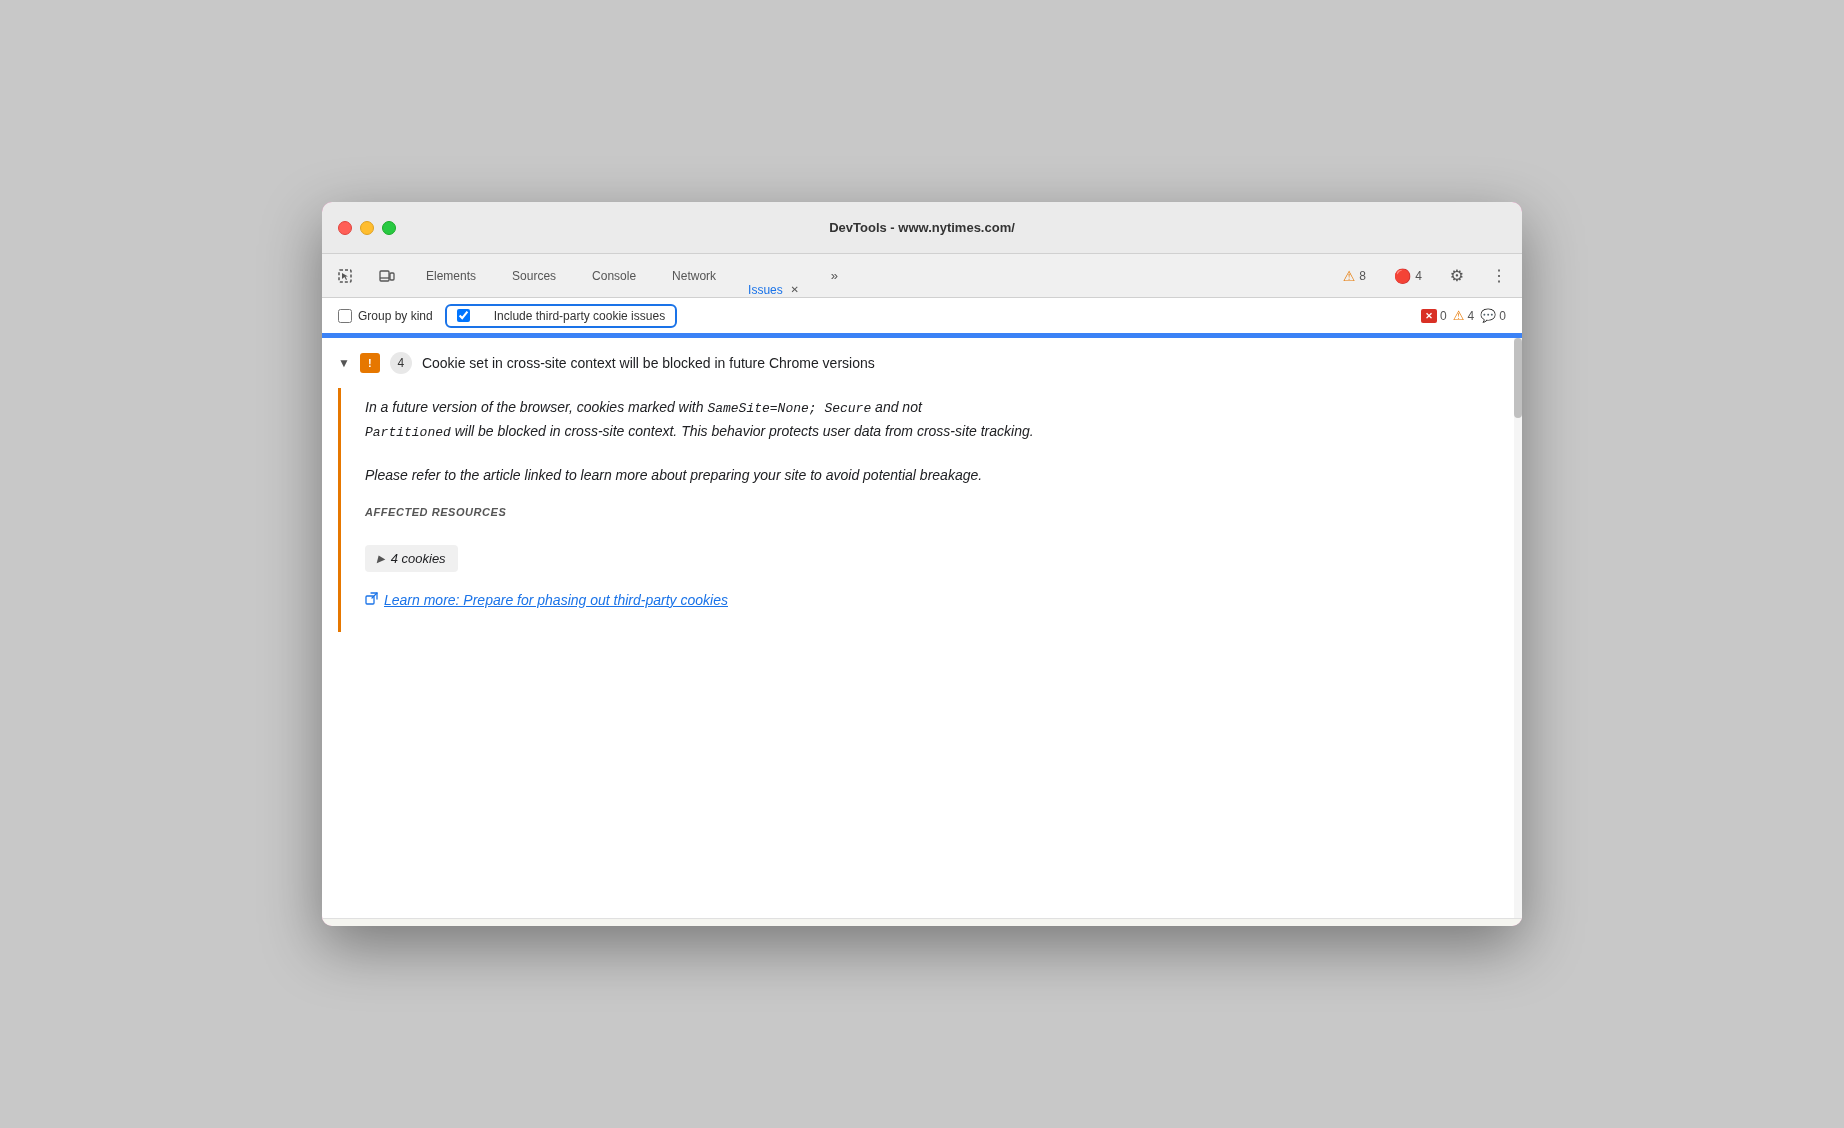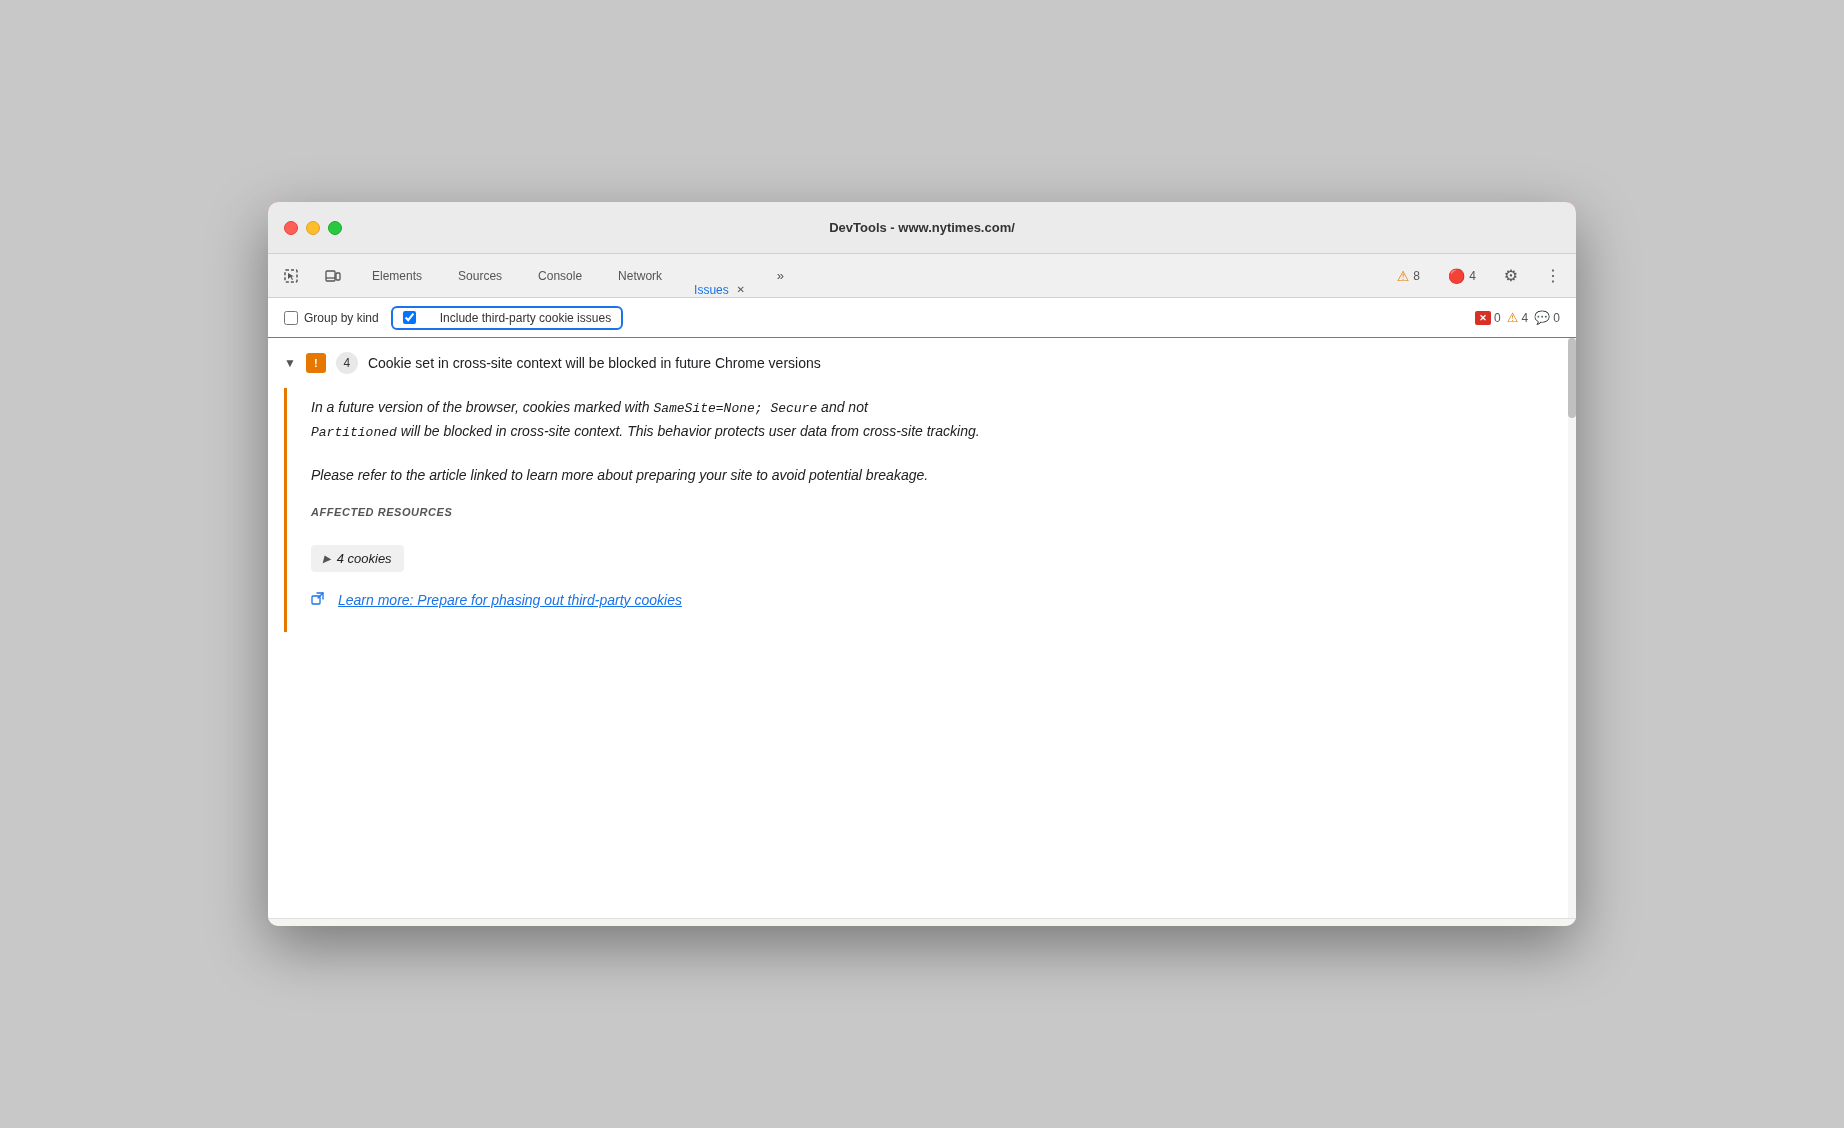--- a/index.html
+++ b/index.html
@@ -6,21 +6,21 @@
     body {
       background: #c8c8c8;
       display: flex;
       align-items: center;
       justify-content: center;
       min-height: 100vh;
       font-family: -apple-system, BlinkMacSystemFont, 'Segoe UI', sans-serif;
     }
 
     .devtools-window {
-      width: 1308px;
+      width: 1200px;
       background: #f9a8d4;
       border-radius: 10px;
       box-shadow: 0 20px 60px rgba(0,0,0,0.4);
       overflow: hidden;
     }
 
     
     .title-bar {
       background: #ebebeb;
       height: 52px;
@@ -158,21 +158,21 @@
       font-size: 16px;
     }
 
     
     .filter-bar {
       background: #fff;
       height: 40px;
       display: flex;
       align-items: center;
       padding: 0 16px;
-      border-bottom: 1px solid #3b82f6;
+      border-bottom: 5px solid #3b82f6;
       gap: 12px;
     }
 
     .checkbox-label {
       display: flex;
       align-items: center;
       gap: 6px;
       font-size: 12px;
       color: #333;
       cursor: pointer;
@@ -353,21 +353,21 @@
     }
 
     .cookies-summary-arrow {
       font-size: 10px;
       color: #555;
     }
 
     .learn-more-link {
       display: flex;
       align-items: flex-end;
-      gap: 14px;
+      gap: 6px;
       color: #1a73e8;
       font-size: 14px;
       text-decoration: underline;
       cursor: pointer;
     }
 
     .external-link-icon {
       font-size: 13px;
       color: #1a73e8;
     }

